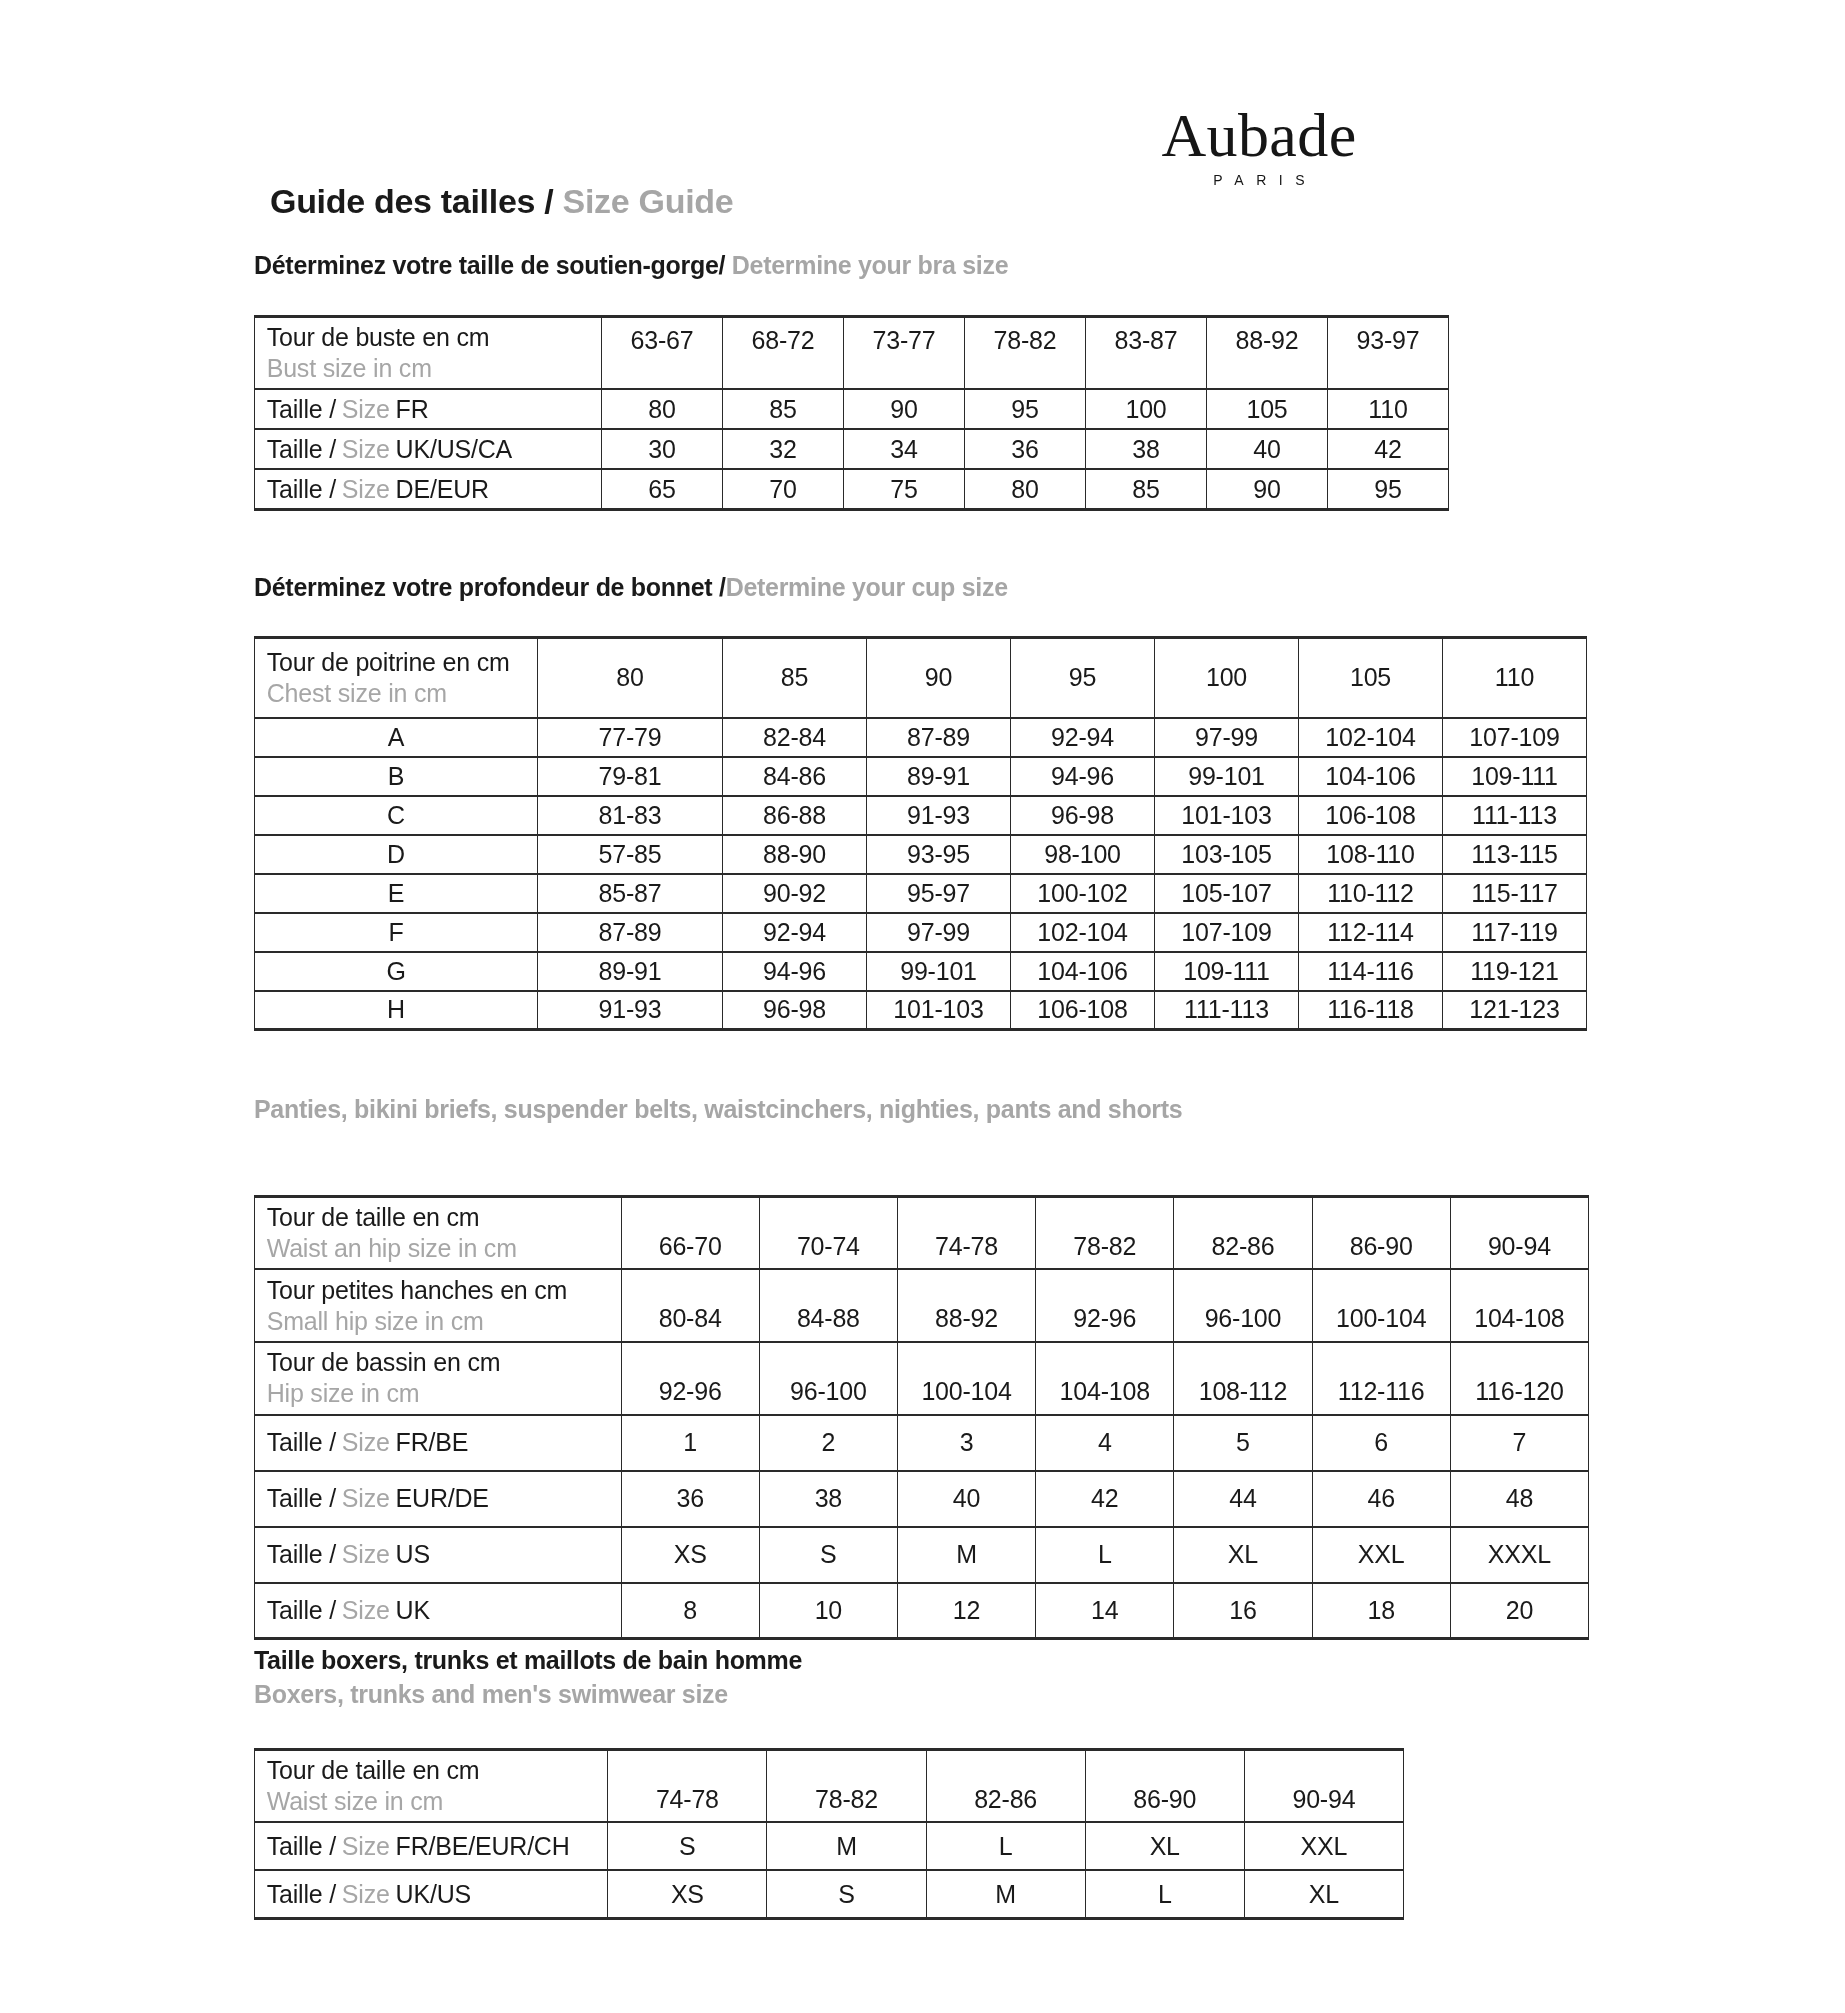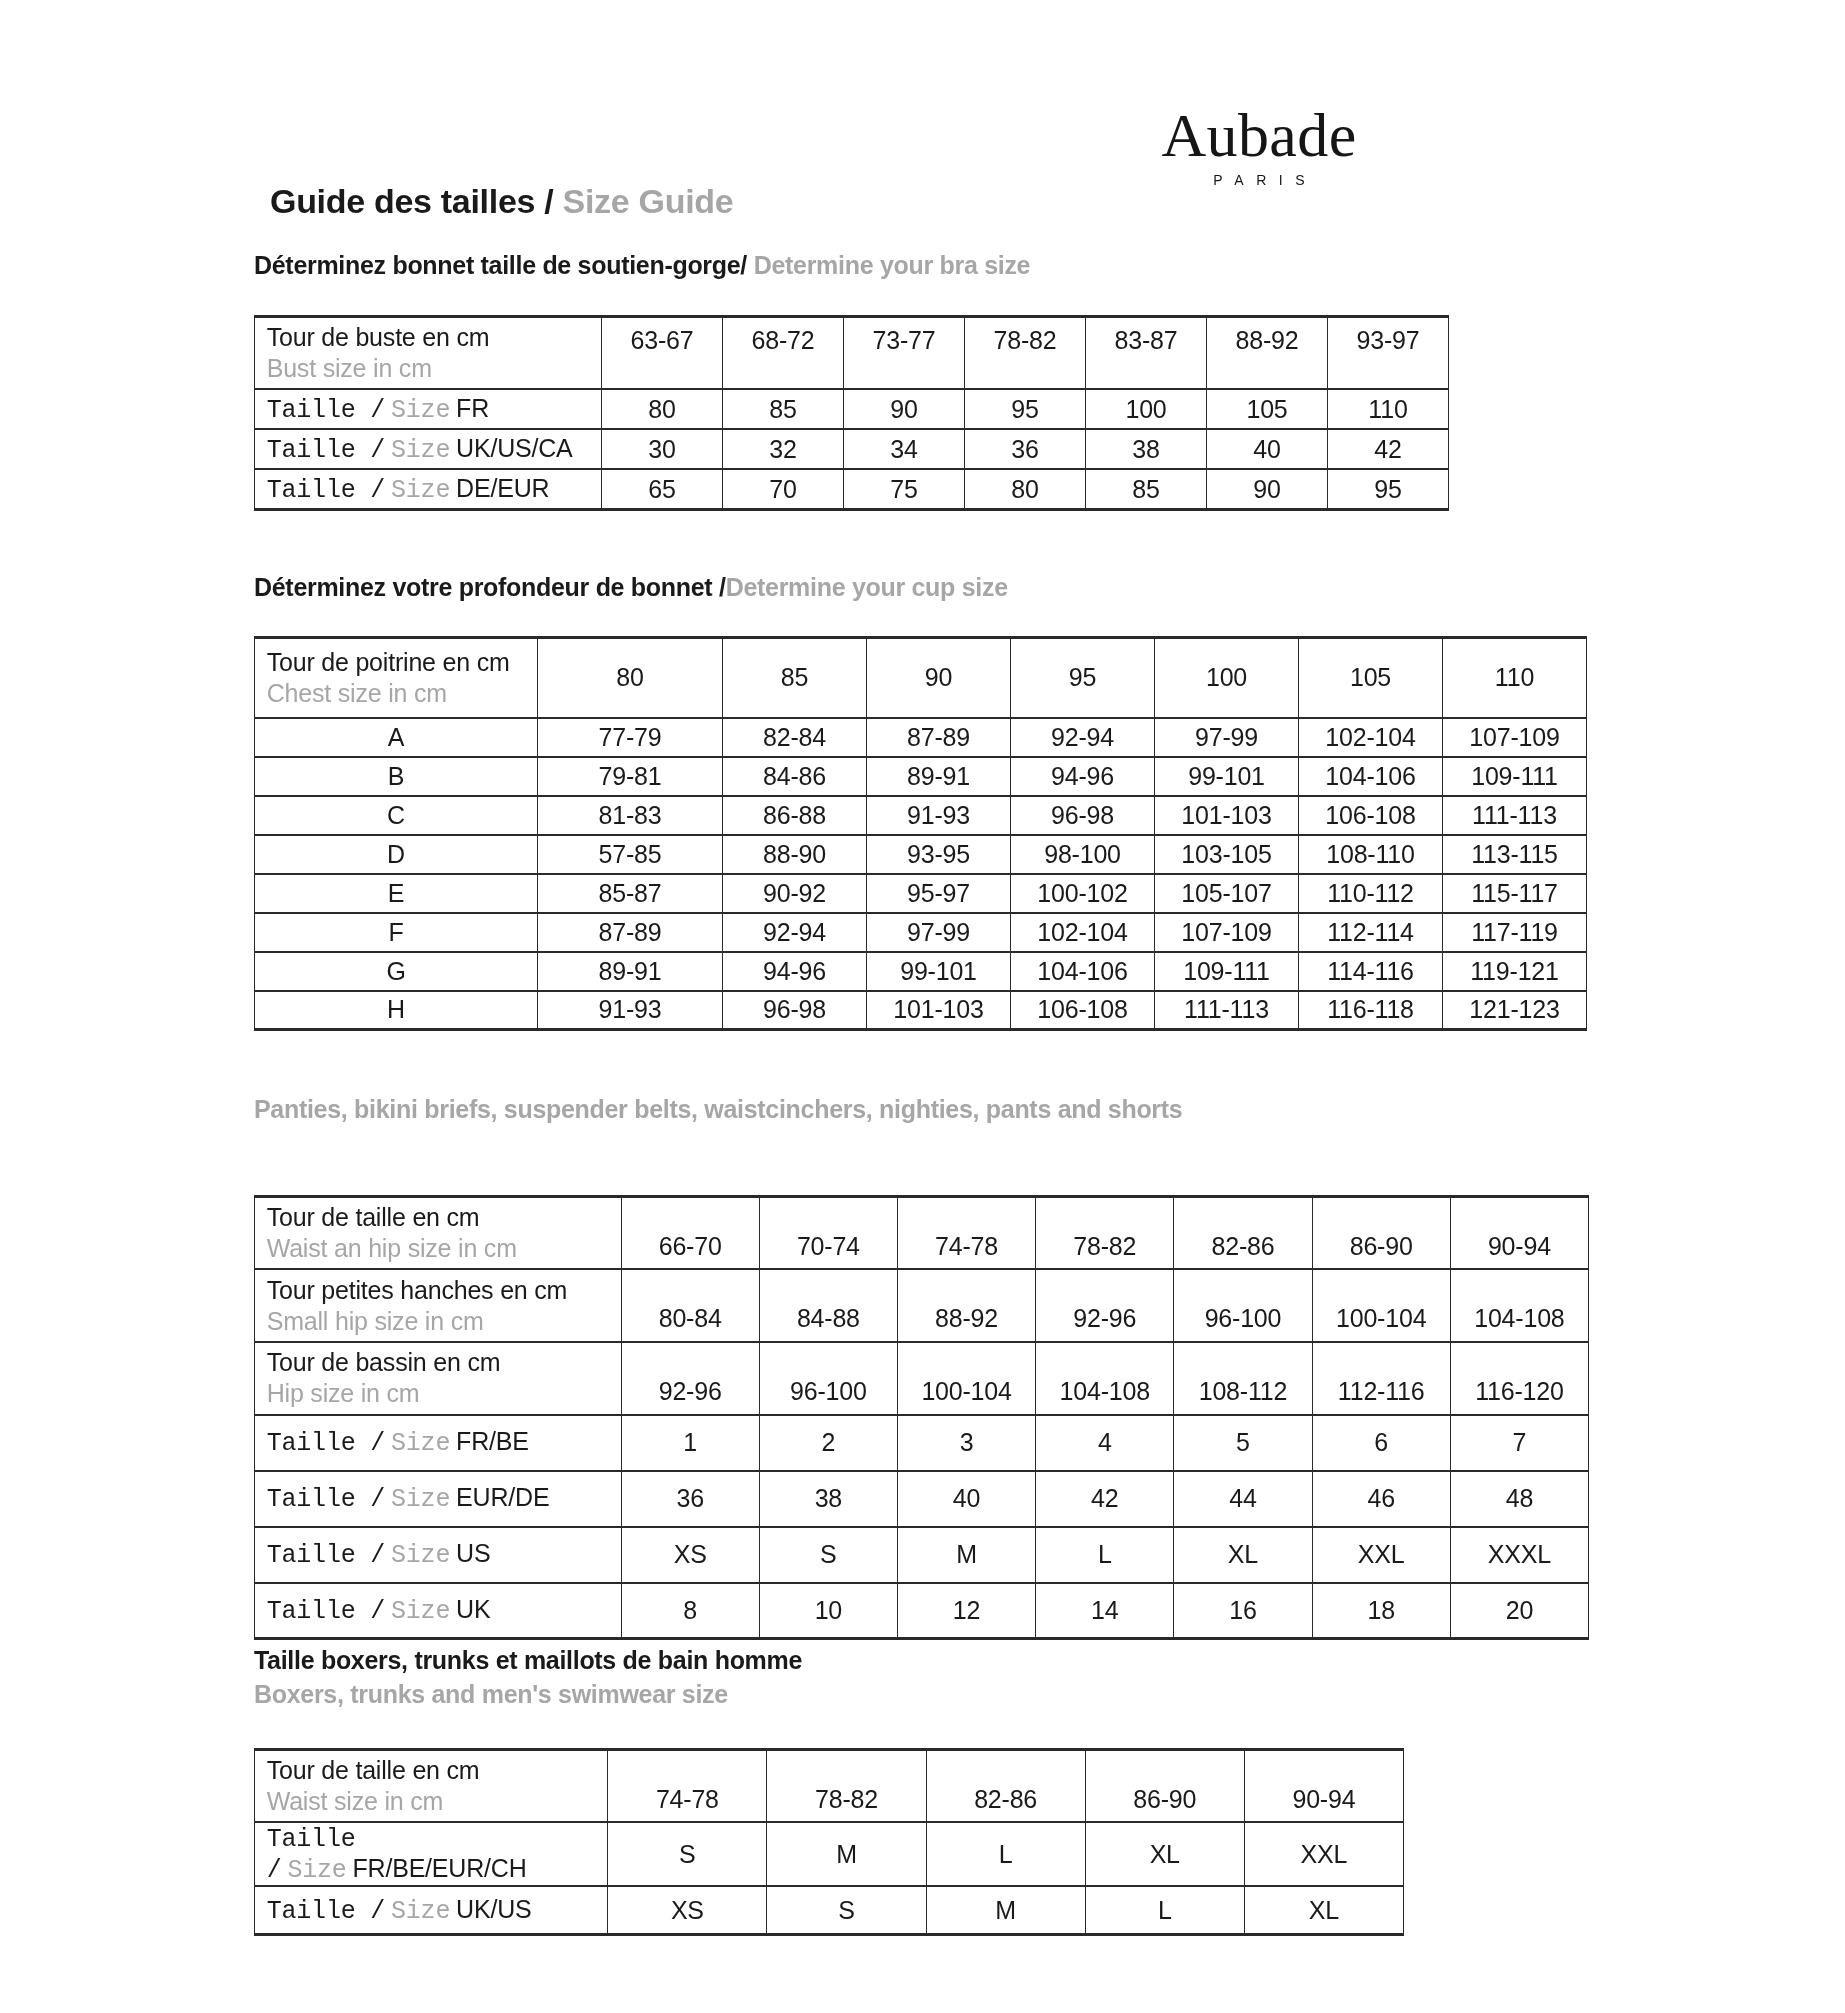--- a/index.html
+++ b/index.html
@@ -57,21 +57,21 @@
     border: 1.7px solid #2a2a2a;
     border-top-width: 2.5px; border-bottom-width: 2.5px;
     font-size: 25px; letter-spacing: -0.2px;
     overflow: hidden; padding: 0;
   }
   .sg .value-cell { text-align: center; }
   .sg .label-cell { padding-left: 11.7px; }
   .sg .cup-cell   { padding-left: 0; text-align: center; }
   .r-measure .label-cell { padding-top: 4.2px; padding-bottom: 4.2px; line-height: 31px; }
   .label-en { color: #a6a6a6; }
-  .lp { margin-right: 5.9px; font-family: Liberation Mono, monospace; }
+  .lp { margin-right: 5.9px; }
   .v-top    .value-cell { vertical-align: top; padding-top: 8.4px; }
   .v-center .value-cell { vertical-align: middle; }
   .v-bottom .value-cell { vertical-align: bottom; padding-bottom: 7.6px; margin-top: 20px; }
 
   #t1 { top: 315px;  width: 1192px; }
   #t1 tr { height: 40px; } #t1 tr:first-child { height: 71px; }
   #t2 { top: 636px;  width: 1333px; }
   #t2 tr { height: 39px; } #t2 tr:first-child { height: 80px; }
   #t3 { top: 1195px; width: 1335px; }
   #t3 tr { height: 56px; }
@@ -86,21 +86,21 @@
 
 <div>
 
   <h1 class="title"><span>Guide des tailles /</span><span class="muted"> Size Guide</span></h1>
 
   <div class="logo">
     <div class="logo-word">Aubade</div>
     <div class="logo-city">PARIS</div>
   </div>
 
-  <h2 class="sec-heading" id="h-s1"><span class="h-fr">Déterminez bonnet taille de soutien-gorge/</span><span class="h-en muted"> Determine your bra size</span></h2>
+  <h2 class="sec-heading" id="h-s1"><span class="h-fr">Déterminez votre taille de soutien-gorge/</span><span class="h-en muted"> Determine your bra size</span></h2>
   <table class="sg" id="t1">
     <colgroup>
       <col style="width:347px">
       <col style="width:121px">
         <col style="width:121px">
         <col style="width:121px">
         <col style="width:121px">
       <col style="width:121px">
         <col style="width:121px">
         <col style="width:121px">

